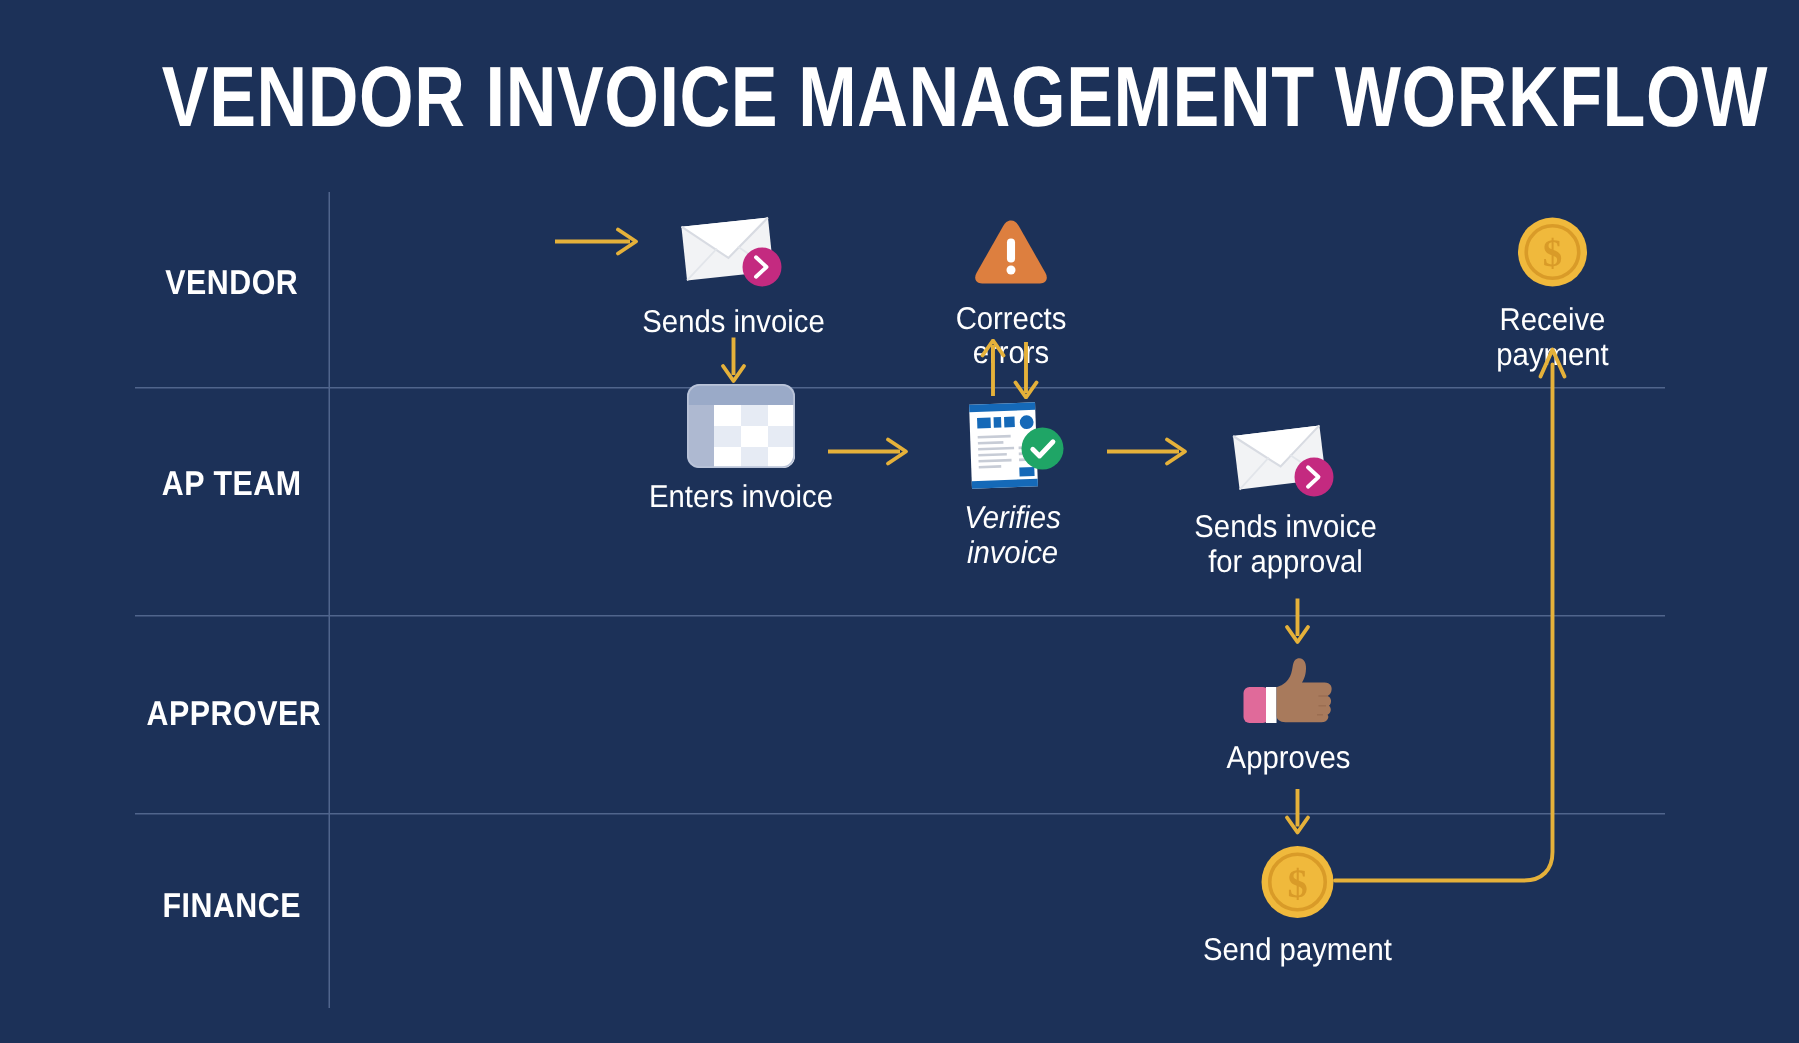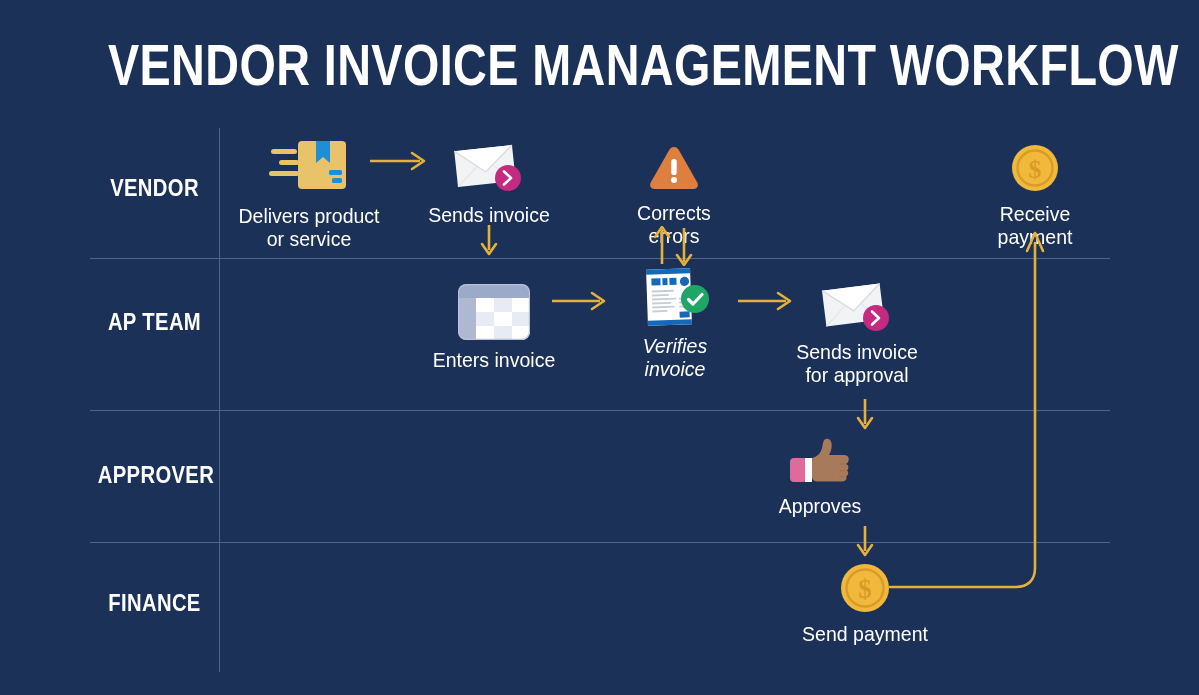--- a/index.html
+++ b/index.html
@@ -101,35 +101,20 @@
   <div class="hline" style="top:410px;"></div>
   <div class="hline" style="top:542px;"></div>
   <div class="vline"></div>
 
   <div class="lane-label" style="top:176px;">VENDOR</div>
   <div class="lane-label" style="top:310px;">AP
 TEAM</div>
   <div class="lane-label" style="top:463px;">APPROVER</div>
   <div class="lane-label" style="top:591px;">FINANCE</div>
 
-  <div class="step" style="left:228px; top:133px; width:162px;">
-    <div class="icon-wrap" style="height:62px;">
-      <svg width="80" height="58" viewBox="0 0 80 58">
-        <rect x="29" y="4" width="48" height="48" rx="4" fill="#e8c36a"></rect>
-        <path d="M47 4 h14 v22 l-7 -6 l-7 6 z" fill="#1e8fd5"></path>
-        <rect x="60" y="33" width="13" height="5" rx="1.5" fill="#1e8fd5"></rect>
-        <rect x="63" y="41" width="10" height="5" rx="1.5" fill="#1e8fd5"></rect>
-        <rect x="2" y="12" width="26" height="5" rx="2.5" fill="#e8c36a"></rect>
-        <rect x="10" y="23" width="20" height="5" rx="2.5" fill="#e8c36a"></rect>
-        <rect x="0" y="34" width="30" height="5" rx="2.5" fill="#e8c36a"></rect>
-      </svg>
-    </div>
-    <div class="step-label" style="margin-top:9px;">Delivers product
-or service</div>
-  </div>
 
   <div class="conn" style="left:368px; top:148px;">
     <svg width="62" height="26" viewBox="0 0 62 26">
       <path d="M2 13 H52" stroke="#e5b13a" stroke-width="2.6" fill="none"></path>
       <path d="M44 5 L56 13 L44 21" stroke="#e5b13a" stroke-width="2.6" fill="none" stroke-linecap="round" stroke-linejoin="round"></path>
     </svg>
   </div>
 
   <div class="step" style="left:420px; top:130px; width:138px;">
     <div class="icon-wrap" style="height:64px;">
@@ -179,21 +164,21 @@
     <div class="icon-wrap" style="height:60px;">
       <svg width="50" height="50" viewBox="0 0 50 50">
         <circle cx="25" cy="25" r="23" fill="#f0b93c"></circle>
         <circle cx="25" cy="25" r="17.5" fill="none" stroke="#d99b28" stroke-width="2.4"></circle>
         <text x="25" y="34.5" text-anchor="middle" font-family="Liberation Serif, serif" font-size="26" font-weight="bold" fill="#d99b28">$</text>
       </svg>
     </div>
     <div class="step-label" style="margin-top:9px;">Receive payment</div>
   </div>
 
-  <div class="step" style="left:424px; top:280px; width:140px;">
+  <div class="step" style="left:424px; top:252px; width:140px;">
     <div class="icon-wrap" style="height:60px;">
       <svg width="72" height="56" viewBox="0 0 72 56">
         <defs>
             <clipPath id="gridclip">
               <rect x="0" y="0" width="72" height="56" rx="8"></rect>
             </clipPath>
           </defs>
         <g clip-path="url(#gridclip)">
           <rect x="0" y="0" width="72" height="14" fill="#9aaac8"></rect>
           <rect x="0" y="14" width="18" height="14" fill="#aeb9d1"></rect>
@@ -277,21 +262,21 @@
 for approval</div>
   </div>
 
   <div class="conn" style="left:852px; top:398px;">
     <svg width="26" height="34" viewBox="0 0 26 34">
       <path d="M13 1 V26" stroke="#e5b13a" stroke-width="2.6" fill="none"></path>
       <path d="M6 20 L13 30 L20 20" stroke="#e5b13a" stroke-width="2.6" fill="none" stroke-linecap="round" stroke-linejoin="round"></path>
     </svg>
   </div>
 
-  <div class="step" style="left:756px; top:434px; width:128px;">
+  <div class="step" style="left:795px; top:434px; width:128px;">
     <div class="icon-wrap" style="height:50px;">
       <svg width="64" height="48" viewBox="0 0 64 48">
         <rect x="2" y="22" width="17" height="24" rx="4" fill="#e06a9a"></rect>
         <rect x="17" y="22" width="7" height="24" fill="#ffffff"></rect>
         <path d="M24 22 C24 22 30 21 33 15 C35.5 10 34 4 38 3
                  C42 2 44.5 6 43.5 12 C43 16 41 19 41 19
                  L56 19 C60 19 61.5 22 60.5 25 C60 27 58 28 58 28
                  C61 29 61 33 59 34.5 C61 36 60.5 39.5 58 40.5
                  C59.5 42 58 45.5 54 45.5 L30 45.5 C26 45.5 24 43.5 24 41 Z" fill="#a87a5c"></path>
         <path d="M52 28 H58 M52 34.5 H57 M51 40.5 H55" stroke="#8f6449" stroke-width="1.1" fill="none" opacity="0.55"></path>

